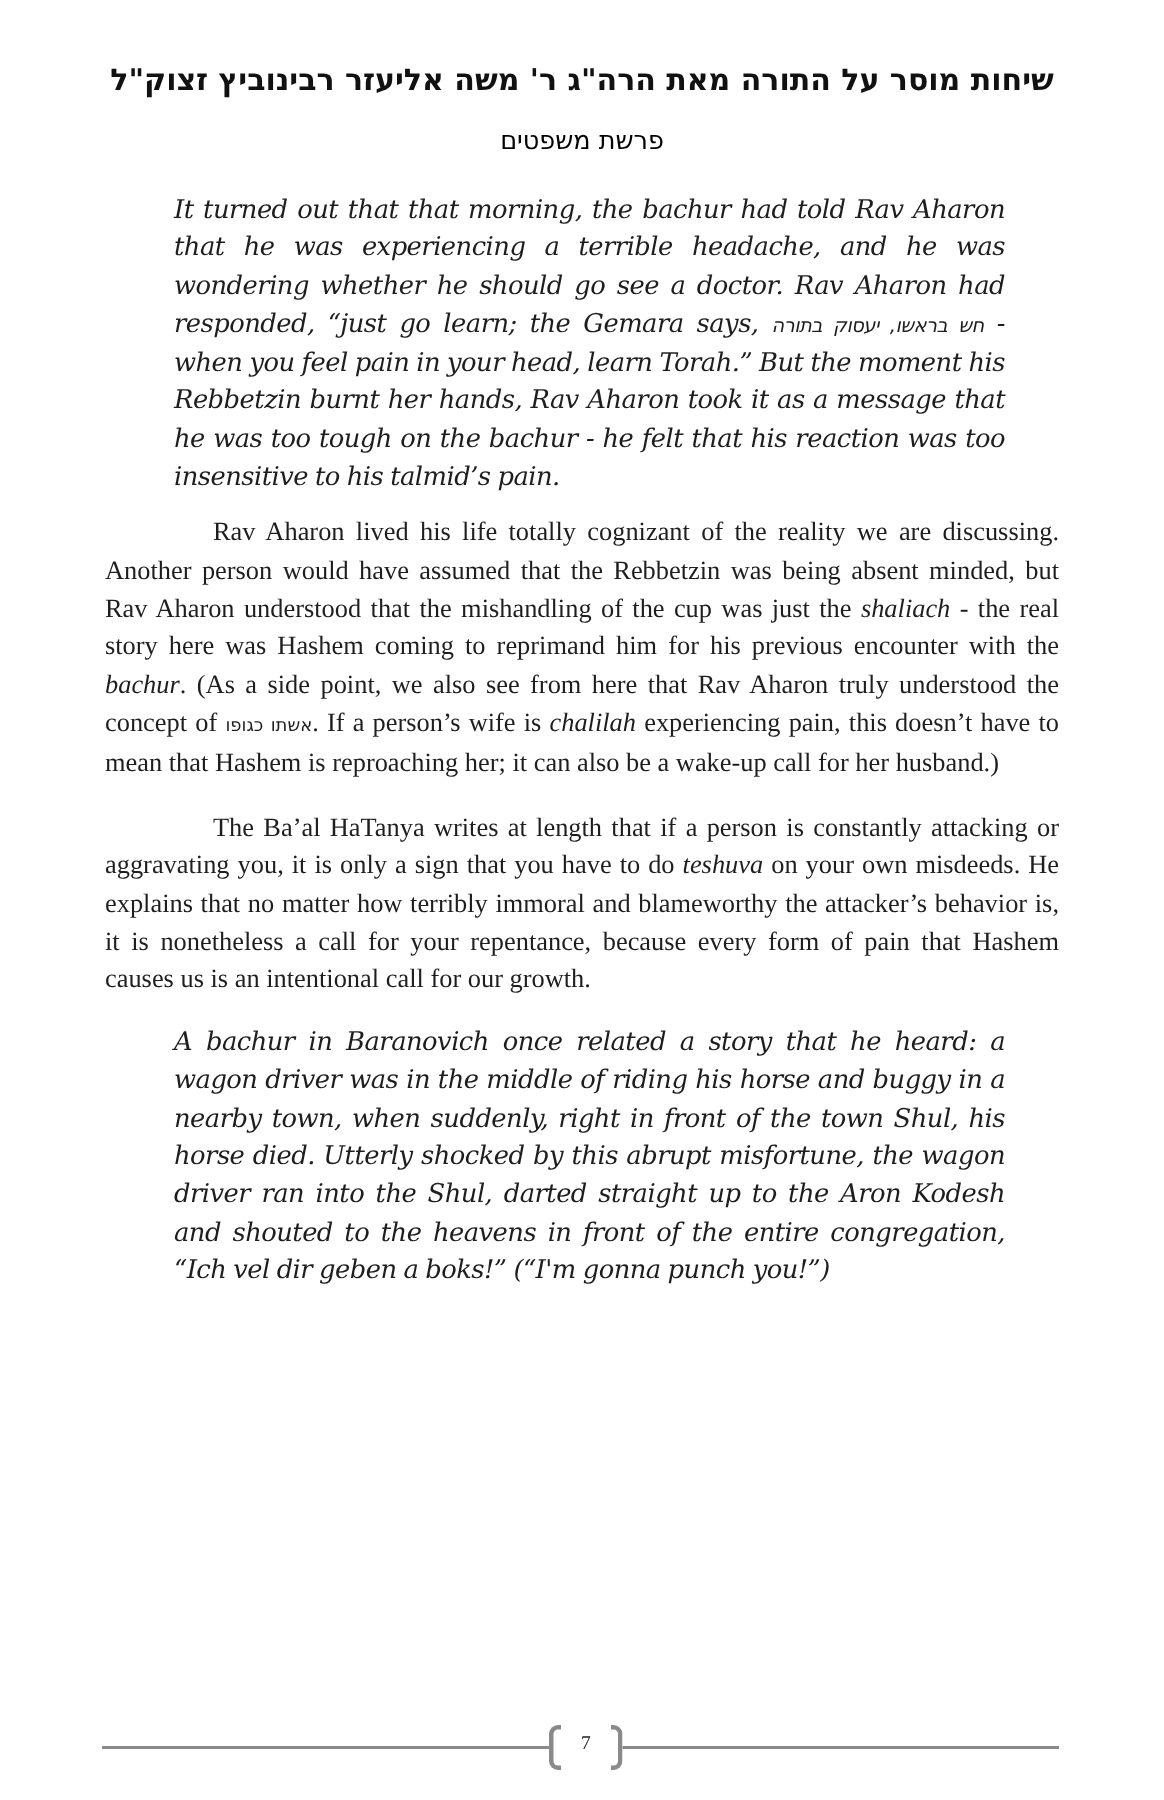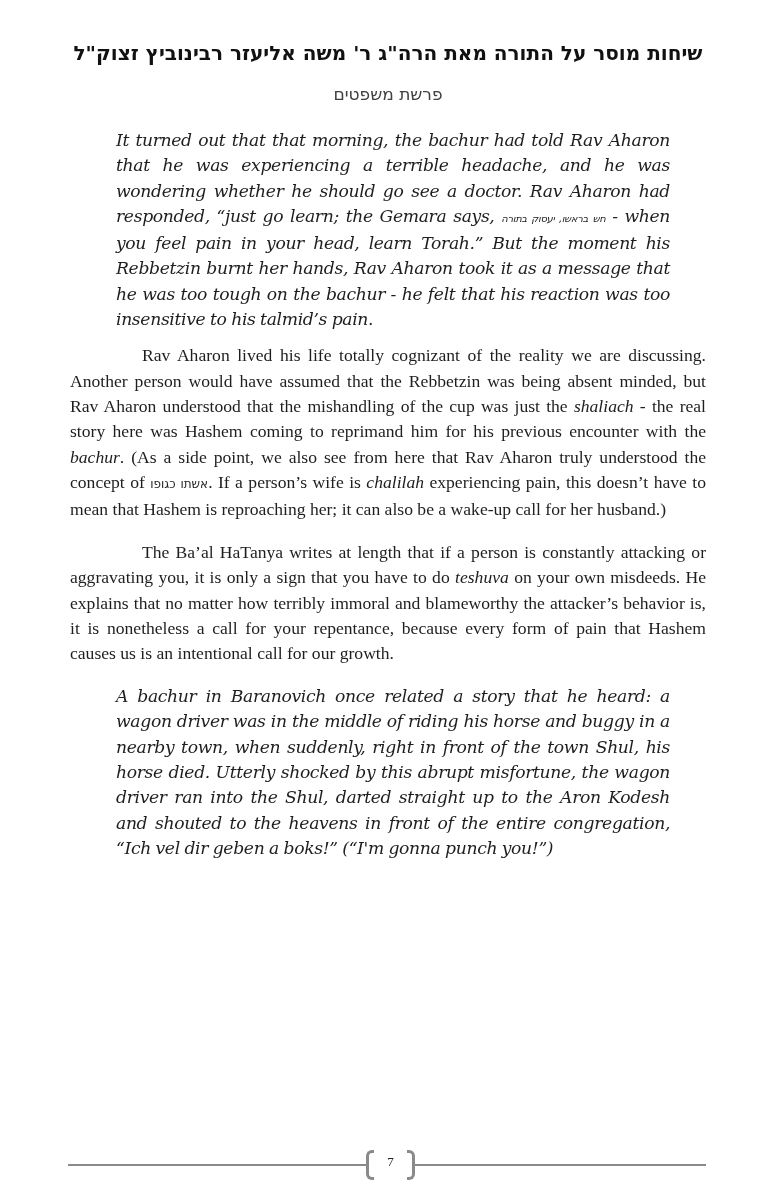--- a/index.html
+++ b/index.html
@@ -36,21 +36,21 @@
     .running-subheader {
       position: absolute;
       left: 60px;
       width: 656px;
       top: 82px;
       text-align: center;
       direction: rtl;
       font-family: "DejaVu Sans", "Liberation Sans", sans-serif;
       font-size: 17px;
       line-height: 24px;
-      color: #404040;
+      color: #000000;
     }
     .content {
       position: absolute;
       left: 70px;
       top: 128px;
       width: 636px;
     }
     .quote {
       margin: 0 36px 0 46px;
       font-style: italic;
@@ -75,21 +75,21 @@
     .heb {
       font-family: "DejaVu Sans", "Liberation Sans", sans-serif;
       font-style: normal;
       font-size: 12px;
       direction: rtl;
       unicode-bidi: isolate;
     }
     .heb-ital {
       font-family: "DejaVu Sans", "Liberation Sans", sans-serif;
       font-style: italic;
-      font-size: 10px;
+      font-size: 13px;
       direction: rtl;
       unicode-bidi: isolate;
     }
     em { font-style: italic; }
     .footer {
       position: absolute;
       left: 68px;
       top: 1146px;
       width: 638px;
       height: 40px;

